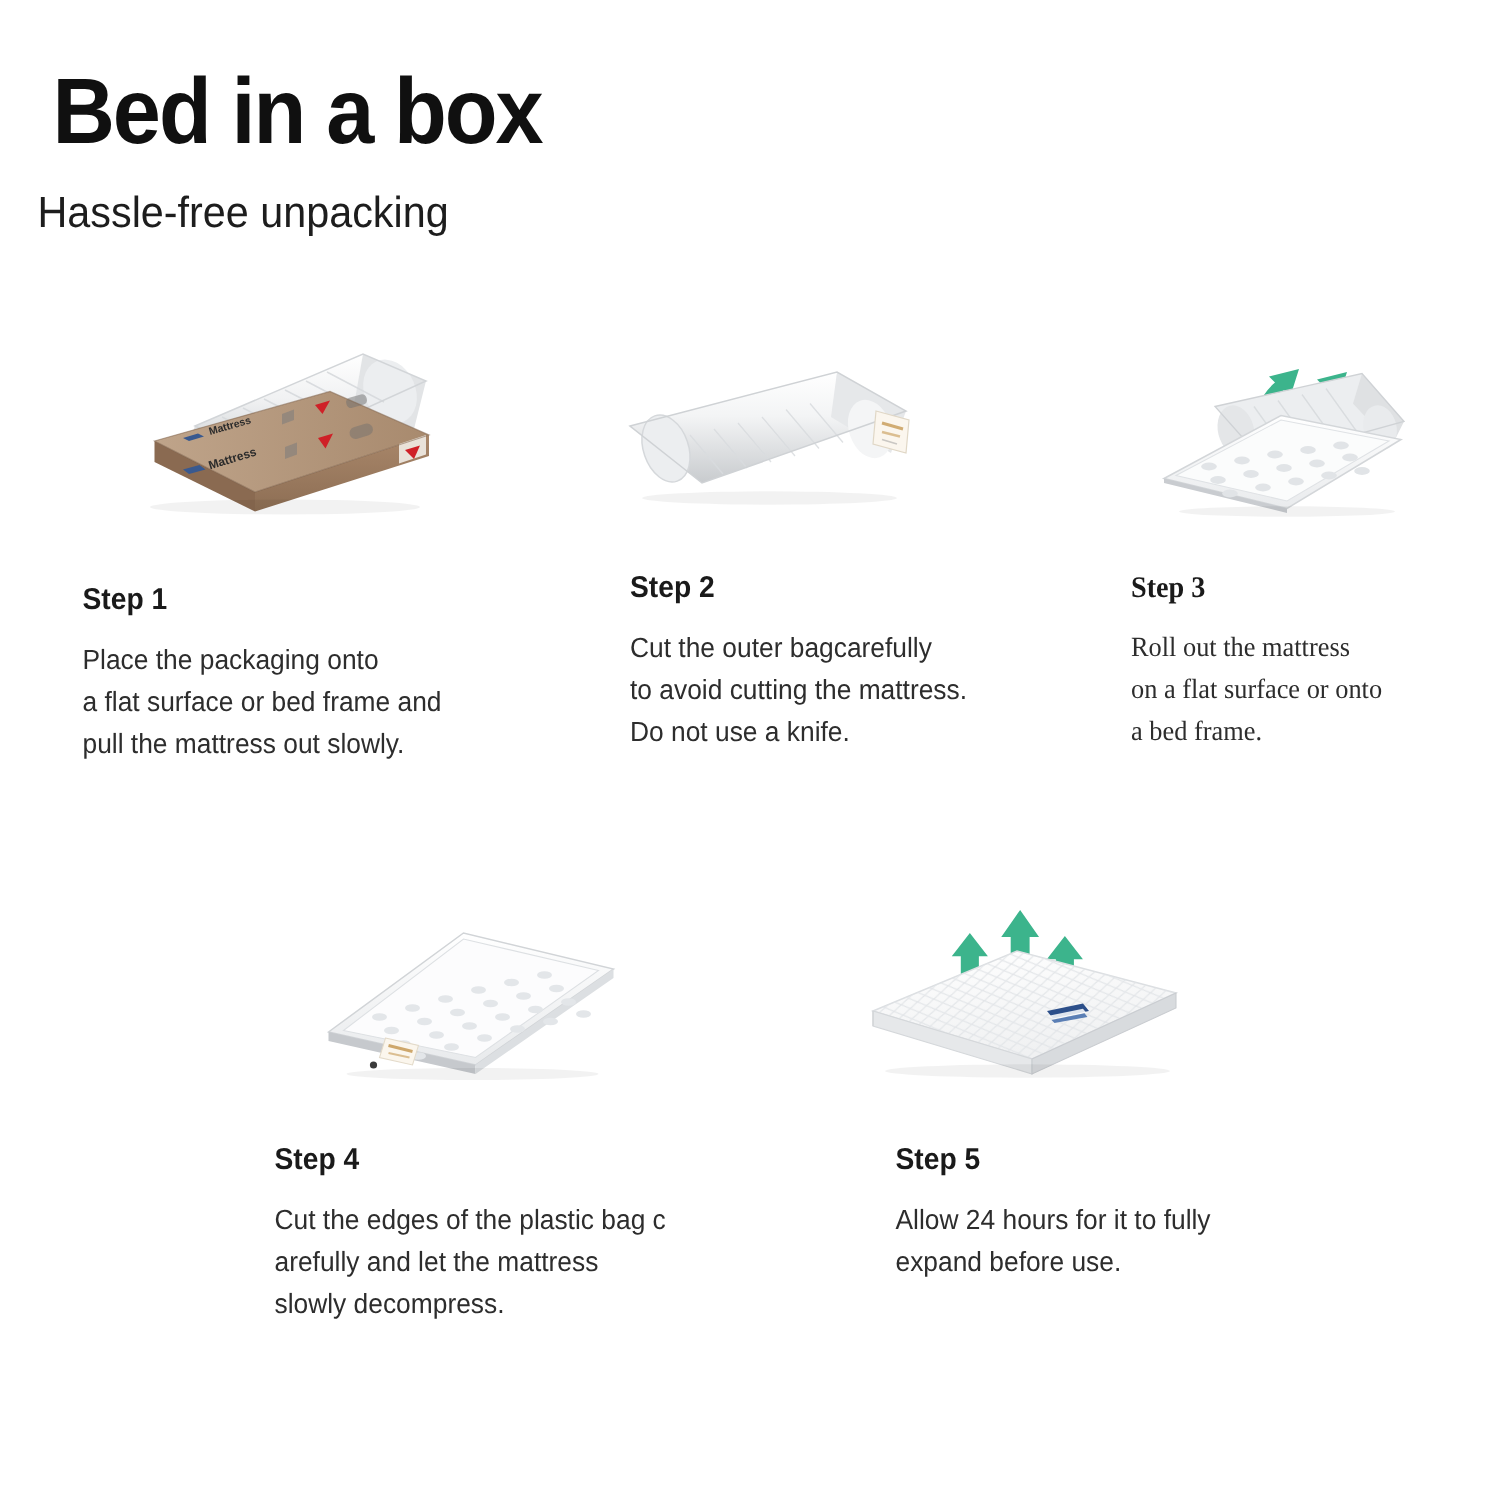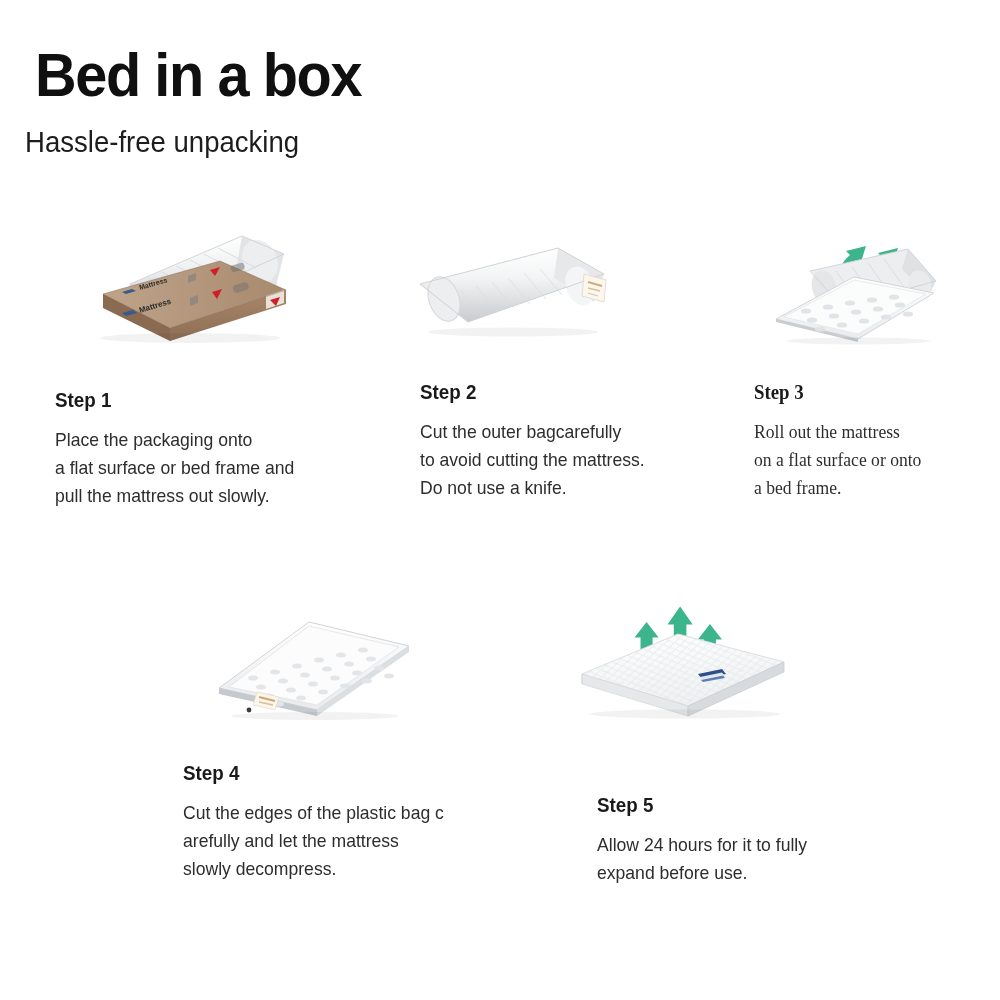--- a/index.html
+++ b/index.html
@@ -83,21 +83,21 @@
   #art-1 { left: 70px;  top: 18px; width: 225px; height: 115px; }
   #art-2 { left: 408px; top: 30px; width: 210px; height: 100px; }
   #art-3 { left: 758px; top: 5px;  width: 205px; height: 128px; }
   #art-4 { left: 205px; top: 20px; width: 215px; height: 120px; }
   #art-5 { left: 570px; top: 10px; width: 225px; height: 130px; }
 
   #txt-1 { left: 55px;  top: 180px; }
   #txt-2 { left: 408px; top: 172px; margin-left: 12px; }
   #txt-3 { left: 754px; top: 172px; font-family: Liberation Serif, serif; }
   #txt-4 { left: 168px; top: 183px; margin-left: 15px; }
-  #txt-5 { left: 597px; top: 183px; margin-top: 32px; }
+  #txt-5 { left: 597px; top: 183px; }
 
   svg { display: block; overflow: visible; }
 </style>
 </head>
 <body>
 
 <div id="header">
   <h1 id="title">Bed in a box</h1>
   <p id="subtitle">Hassle-free unpacking</p>
 </div>

